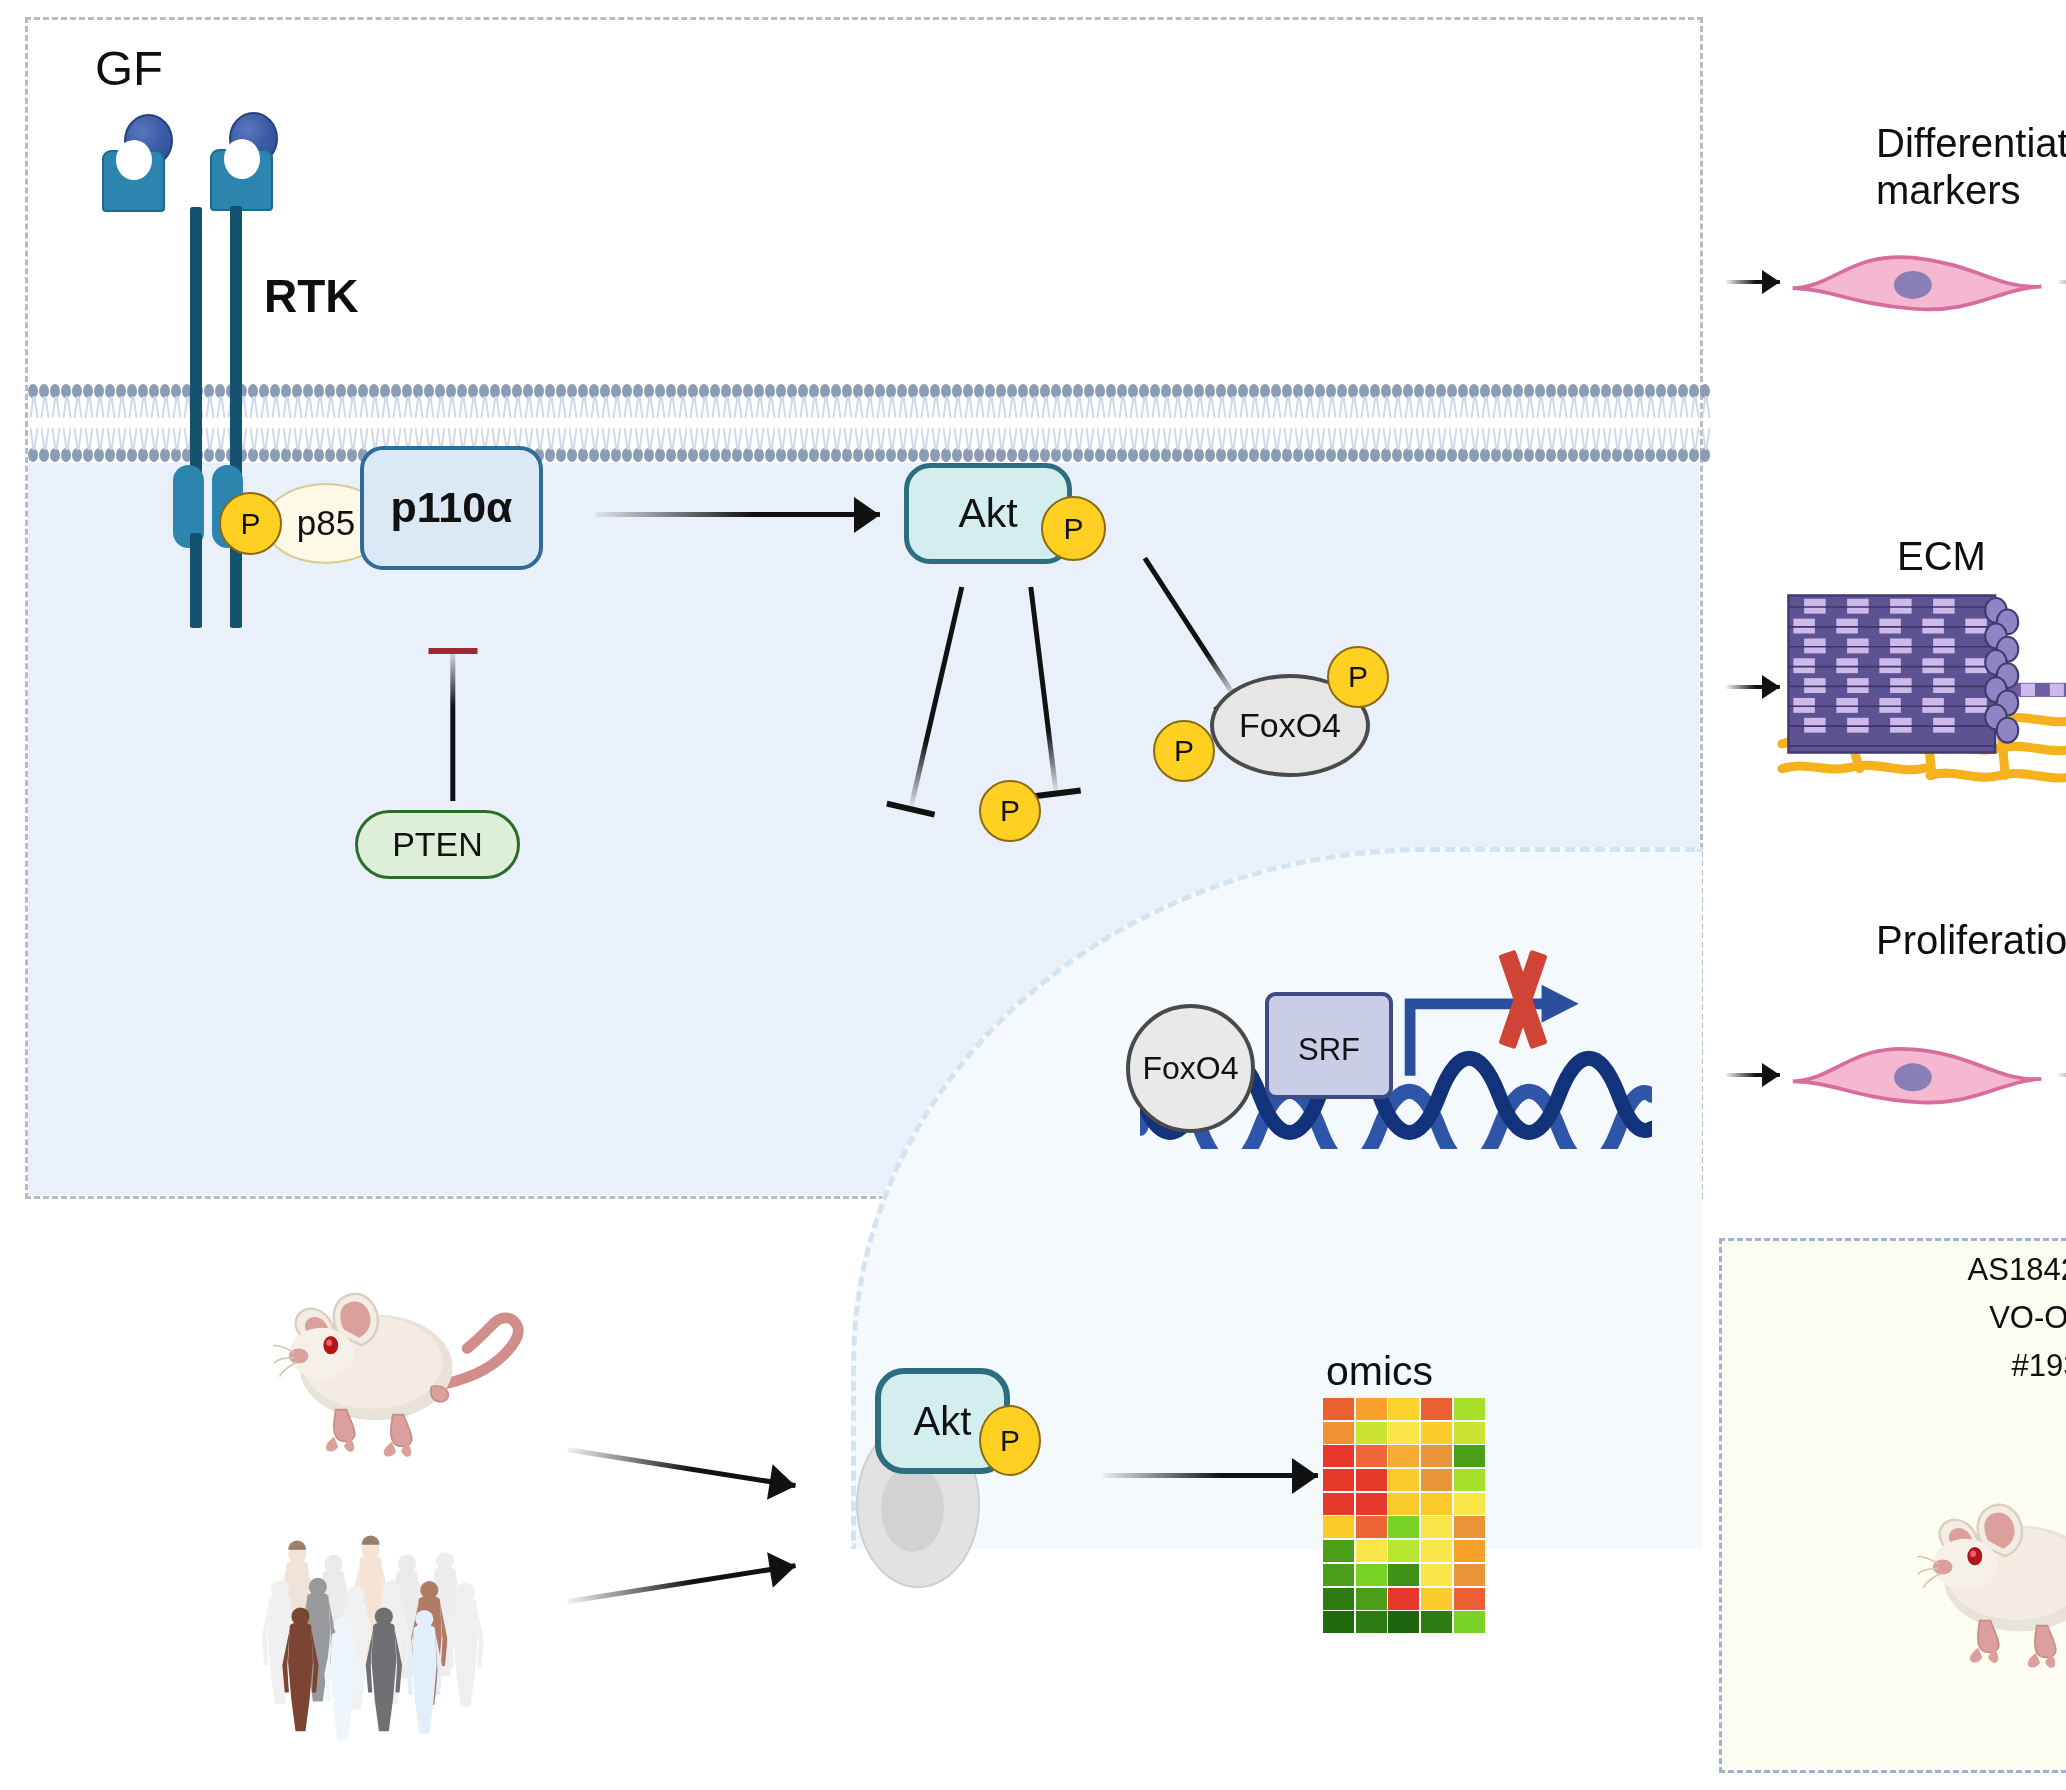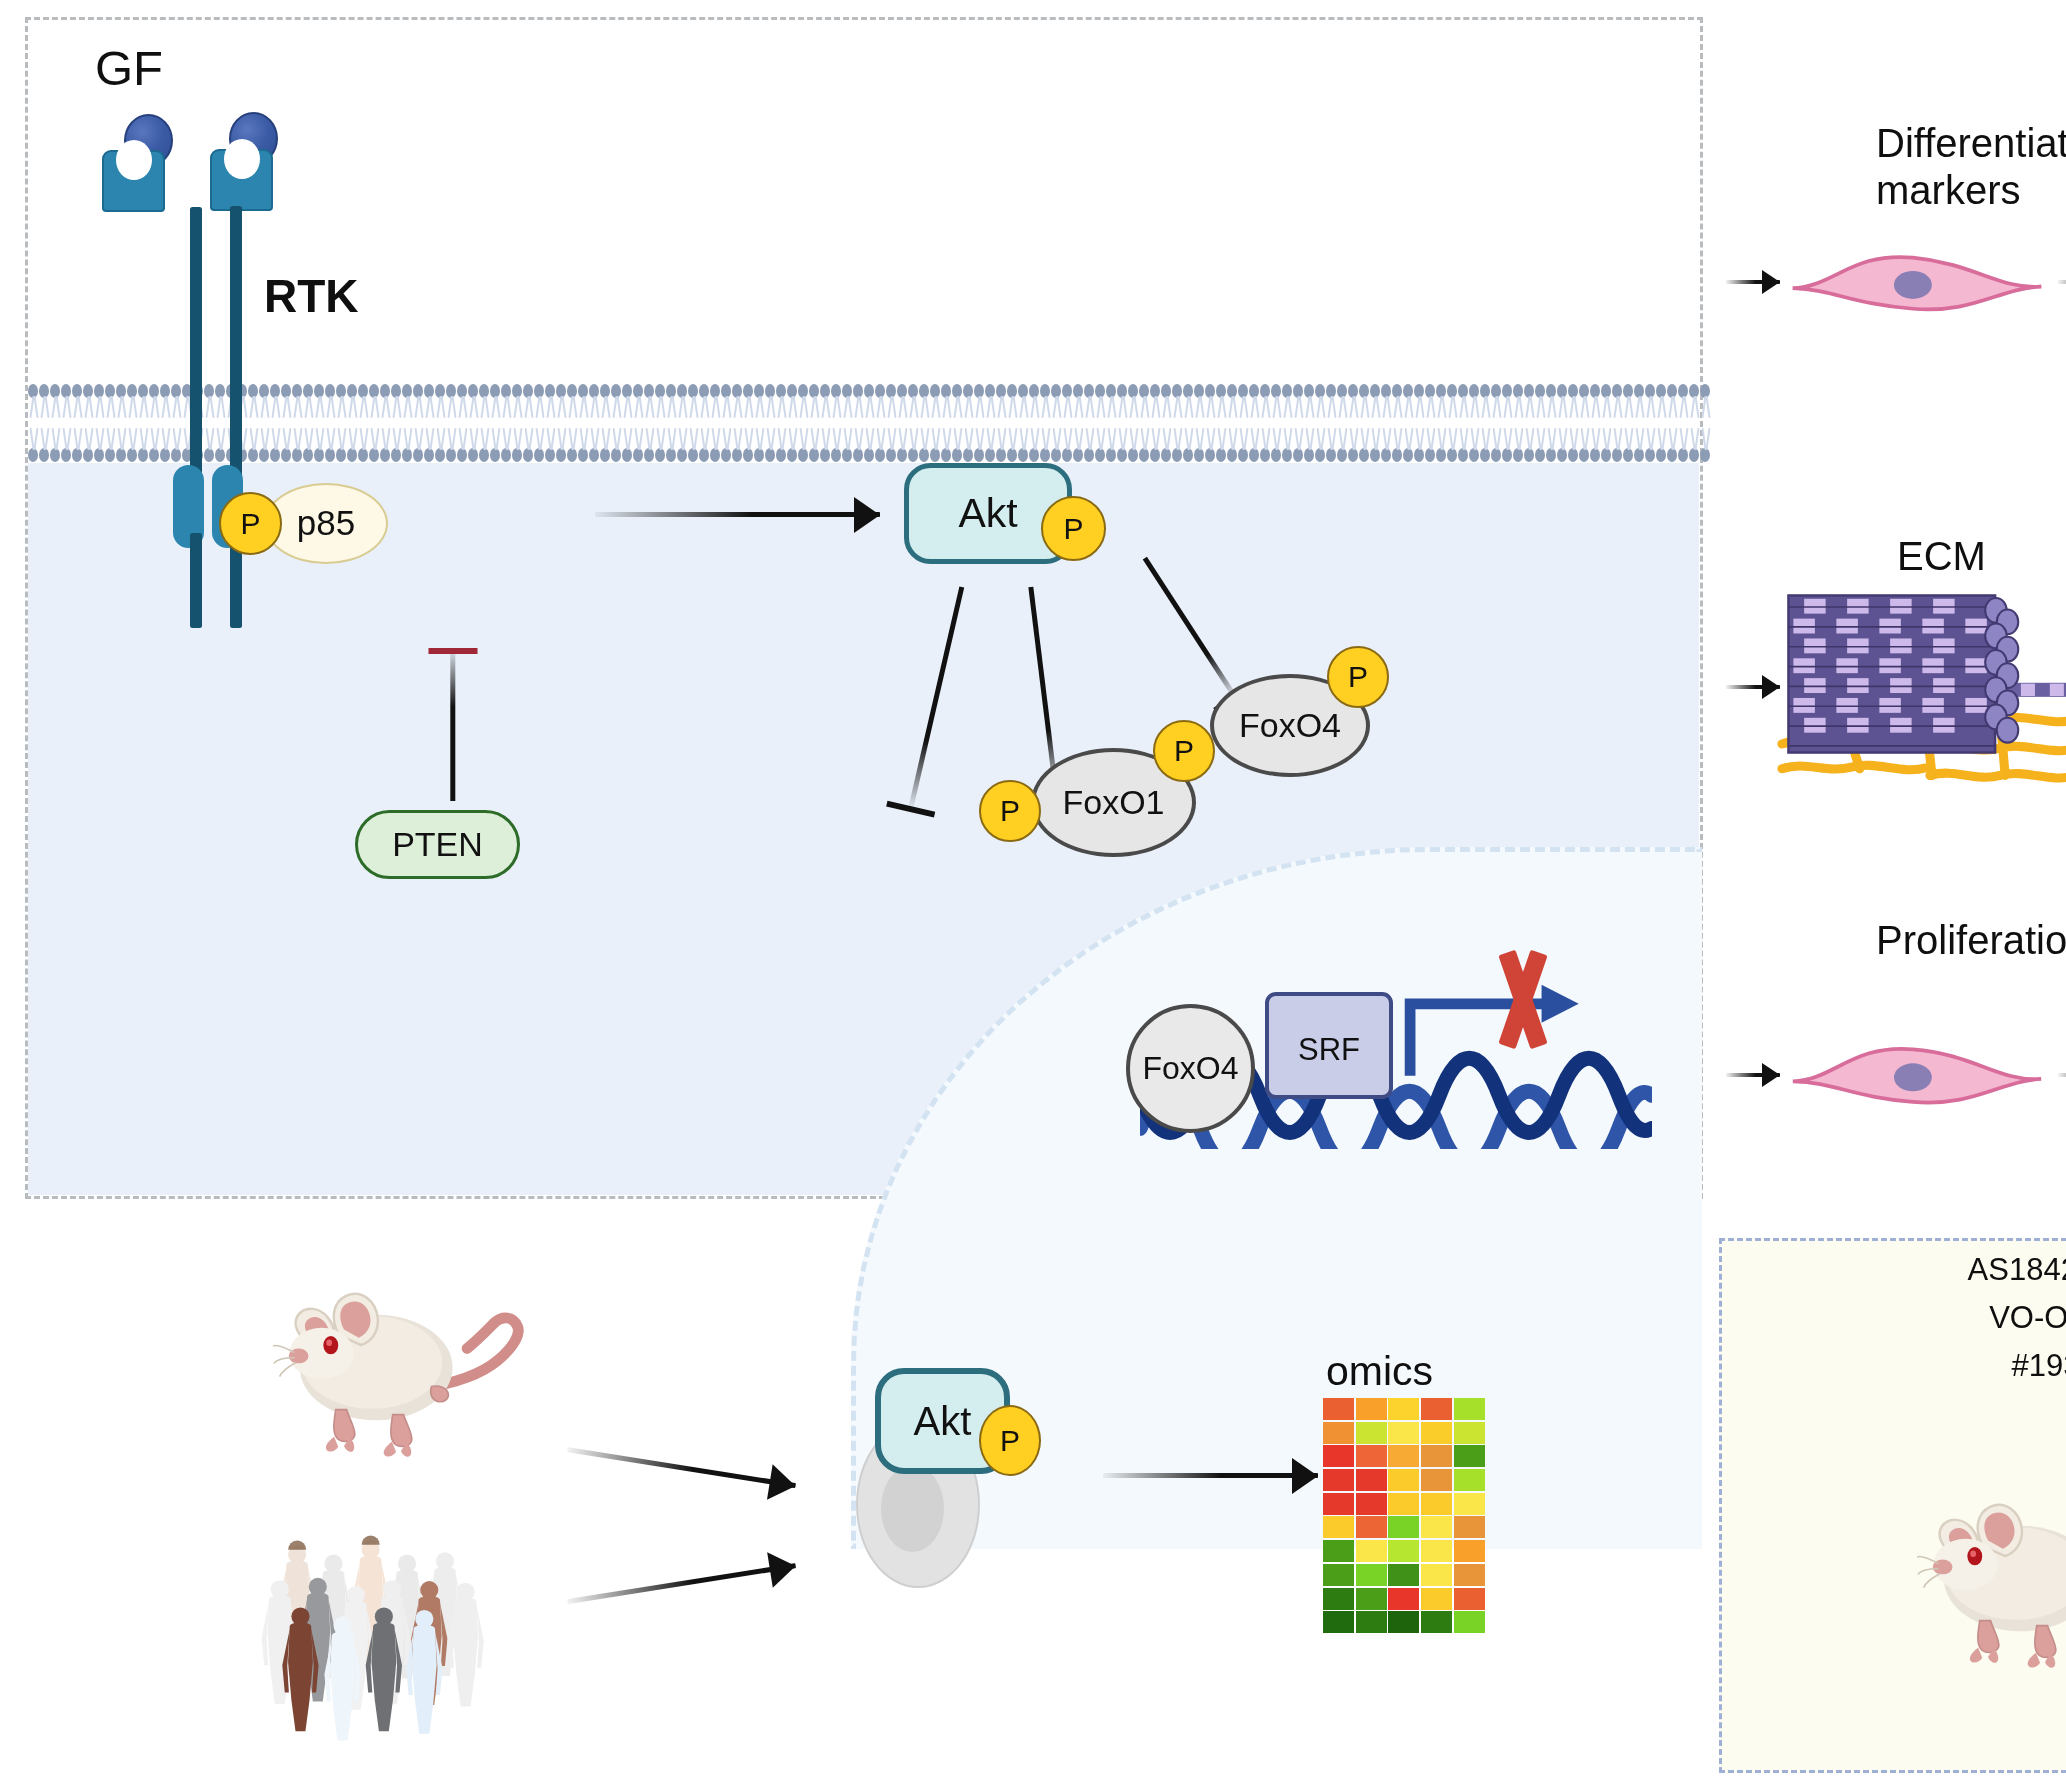--- a/index.html
+++ b/index.html
@@ -1804,20 +1804,21 @@
   <div class="rtk-stalk" style="left:230px; top:206px; height:274px;"></div>
   <div class="rtk-foot" style="left:173px; top:465px;"></div>
   <div class="rtk-foot" style="left:212px; top:465px;"></div>
   <div class="rtk-stalk" style="left:190px; top:533px; height:95px;"></div>
   <div class="rtk-stalk" style="left:230px; top:533px; height:95px;"></div>
 
   <div class="p-badge" style="left:219px; top:492px; width:63px; height:63px;">P</div>
 
   <div class="node" id="p85">p85</div>
 
+  <div class="node" id="p110a">p110α</div>
 
   <div class="inhib red rev" style="left:426px; top:649px; width:54px; height:157px;">
     <div class="stem" style="height:152px;"></div>
     <div class="bar" style="bottom:152px;"></div>
   </div>
   <div class="node" id="pten">PTEN</div>
 
   <div class="arrow" style="left:595px; top:496px; width:285px; height:37px;">
     <div class="shaft" style="width:285px;"></div>
       <div class="head"></div>
@@ -1836,21 +1837,20 @@
     <div class="bar" style="bottom:0;"></div>
   </div>
 
   <div class="inhib" style="left:1118px; top:558px; width:54px; height:169px; transform:rotate(-33deg);">
     <div class="stem" style="height:164px;"></div>
     <div class="bar" style="bottom:0;"></div>
   </div>
 
   <div class="p-badge" style="left:979px; top:780px; width:62px; height:62px;">P</div>
 
-  <div class="node foxo" id="foxo1">FoxO1</div>
   <div class="p-badge" style="left:1153px; top:720px; width:62px; height:62px;">P</div>
 
   <div class="node foxo" id="foxo4">FoxO4</div>
   <div class="p-badge" style="left:1327px; top:646px; width:62px; height:62px;">P</div>
 
   <div class="node" id="srf">SRF</div>
   <div class="node" id="foxo4-nuc">FoxO4</div>
 
   <svg id="dna" viewBox="0 0 1240 240">
     <path d="M0,190 C45,70 100,70 145,190 C190,310 245,310 290,190 C335,70 390,70 435,190 C480,310 535,310 580,190 C625,70 680,70 725,190 C770,310 825,310 870,190 C915,70 970,70 1015,190 C1060,310 1115,310 1160,190 C1190,110 1215,90 1240,110" fill="none" stroke="#2e55a8" stroke-width="36" stroke-linecap="round"></path>

